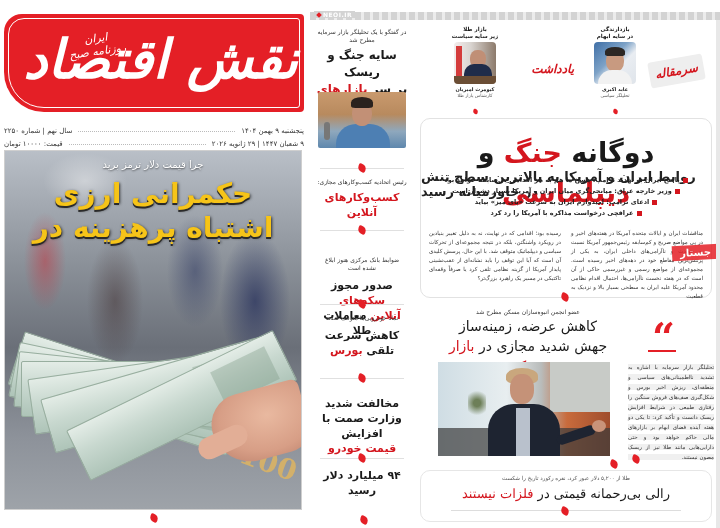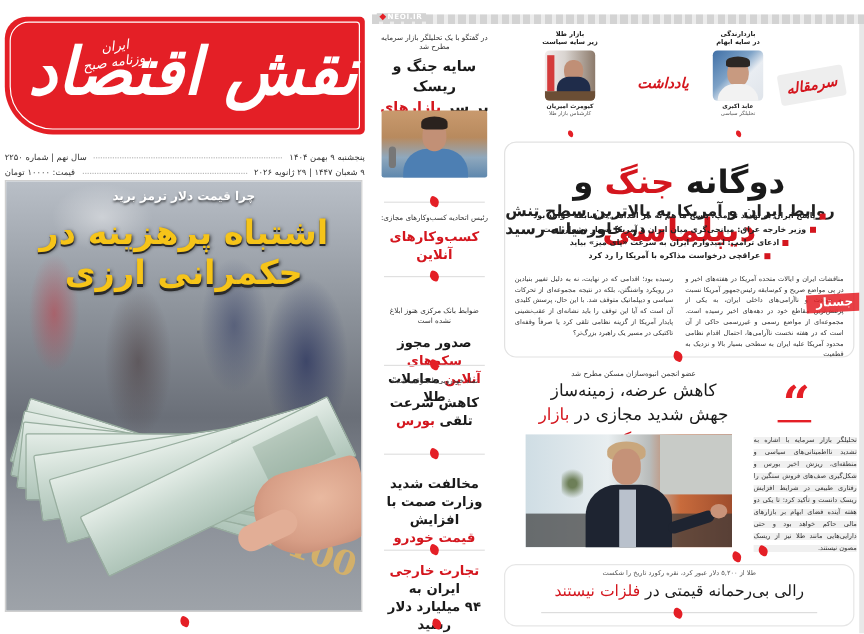--- a/index.html
+++ b/index.html
@@ -25,21 +25,21 @@
       radial-gradient(ellipse 40px 90px at 110px 150px, rgba(60,40,40,.45), transparent 70%),
       radial-gradient(ellipse 50px 100px at 250px 150px, rgba(35,45,90,.7), transparent 70%),
       radial-gradient(ellipse 40px 80px at 190px 120px, rgba(50,60,100,.55), transparent 70%),
       radial-gradient(ellipse 60px 40px at 80px 30px, rgba(255,255,255,.4), transparent 70%); }
   .bills { position: absolute; left: -10px; top: 180px; width: 320px; height: 170px; }
   .bill { position: absolute; height: 56px; width: 230px; background: linear-gradient(180deg, #e3ece6 0%, #c8d8cf 45%, #aec4b8 100%); border: 1px solid #98ae9f; border-radius: 2px; transform-origin: right center; }
   .bill::after { content: ""; position: absolute; right: 14px; top: 10px; width: 60px; height: 36px; background: rgba(120,150,130,.35); }
   .hundred { position: absolute; right: 18px; bottom: 22px; font-family: "DejaVu Serif", serif; font-weight: bold; font-size: 28px; color: #d3b06a; transform: rotate(20deg); direction: ltr; }
   .hand { position: absolute; right: -6px; top: 238px; width: 95px; height: 70px; background: radial-gradient(ellipse at 60% 40%, #e9b9a0 0%, #d79e86 60%, #b87d68 100%); border-radius: 40px 10px 30px 50px; transform: rotate(-15deg); }
   .thumb { position: absolute; right: 52px; top: 280px; width: 52px; height: 22px; background: #e2ae96; border-radius: 14px; transform: rotate(-25deg); }
-  .hero-kicker { position: absolute; top: 8px; left: 0; right: 0; text-align: center; color: #ffffff; font-weight: bold; font-size: 10px; text-shadow: 0 1px 2px rgba(0,0,0,.6); }
+  .hero-kicker { position: absolute; top: 8px; left: 0; right: 0; text-align: center; color: #ffffff; font-weight: normal; font-size: 10px; text-shadow: 0 1px 2px rgba(0,0,0,.6); }
   .hero-title { position: absolute; top: 26px; left: 0; right: 0; text-align: center; color: #f6c419; font-weight: bold; font-size: 28px; line-height: 34px; text-shadow: 0 2px 0 #2a2a2a, 1px 1px 3px rgba(0,0,0,.7); letter-spacing: -1px; }
   .hero-title span { display: block; }
 
   .nc-icon { width: 8px; height: 8px; background: #e41f26; border-radius: 2px 5px 2px 5px; transform: rotate(20deg); display: inline-block; }
 
   
   .mid { left: 310px; top: 0; width: 104px; height: 528px; }
   .ribbon { position: absolute; left: 0; right: -306px; top: 12px; height: 8px; background: repeating-linear-gradient(90deg, #d3d3d3 0 6px, #ececec 6px 9px); }
   .ribbon-label { position: absolute; left: 4px; top: 11px; font-size: 6px; color: #ffffff; font-weight: bold; direction: ltr; background: #d3d3d3; padding: 0 3px; letter-spacing: .5px; }
   .ribbon-label .dot { display: inline-block; width: 4px; height: 4px; background: #e41f26; transform: rotate(45deg); margin-right: 2px; }
@@ -141,22 +141,22 @@
     <div class="bill" style="left:26px; top:30px; transform: rotate(0deg);"></div>
     <div class="bill" style="left:34px; top:16px; transform: rotate(-8deg);"></div>
     <div class="bill" style="left:44px; top:4px; transform: rotate(-16deg);"></div>
     <div class="bill" style="left:60px; top:-4px; transform: rotate(-26deg);"></div>
     <div class="hundred">100</div>
   </div>
   <div class="hand"></div>
   <div class="thumb"></div>
   <div class="hero-kicker">چرا قیمت دلار ترمز برید</div>
   <div class="hero-title">
+    <span>حکمرانی ارزی</span>
     <span>اشتباه پرهزینه در</span>
-    <span>حکمرانی ارزی</span>
   </div>
 </div>
 <span class="abs nc-icon" style="left:150px; top:514px;"></span>
 
 <div class="abs mid">
   <div class="ribbon"></div>
   <div class="ribbon-label"><span class="dot"></span><span>NEOI.IR</span></div>
 
   <div class="mid-block" style="top:28px;">
     <div class="kicker">در گفتگو با یک تحلیلگر بازار سرمایه مطرح شد</div>
@@ -213,21 +213,20 @@
       <div>وزارت صمت با افزایش</div>
       <div class="red">قیمت خودرو</div>
     </div>
   </div>
 
   <div class="divider" style="top:458px;">
       <span class="nc-icon"></span>
     </div>
   <div class="mid-block" style="top:468px;">
     <div class="hl">
-      <div><span class="red">تجارت خارجی</span><span> ایران به</span></div>
       <div>۹۴ میلیارد دلار رسید</div>
     </div>
   </div>
   <span class="nc-icon" style="position:absolute; left:50px; top:516px;"></span>
 </div>
 
 <div class="abs right">
   <div class="op-row">
     <div class="op-tag boxed" style="right:10px; top:36px;">سرمقاله</div>
 

